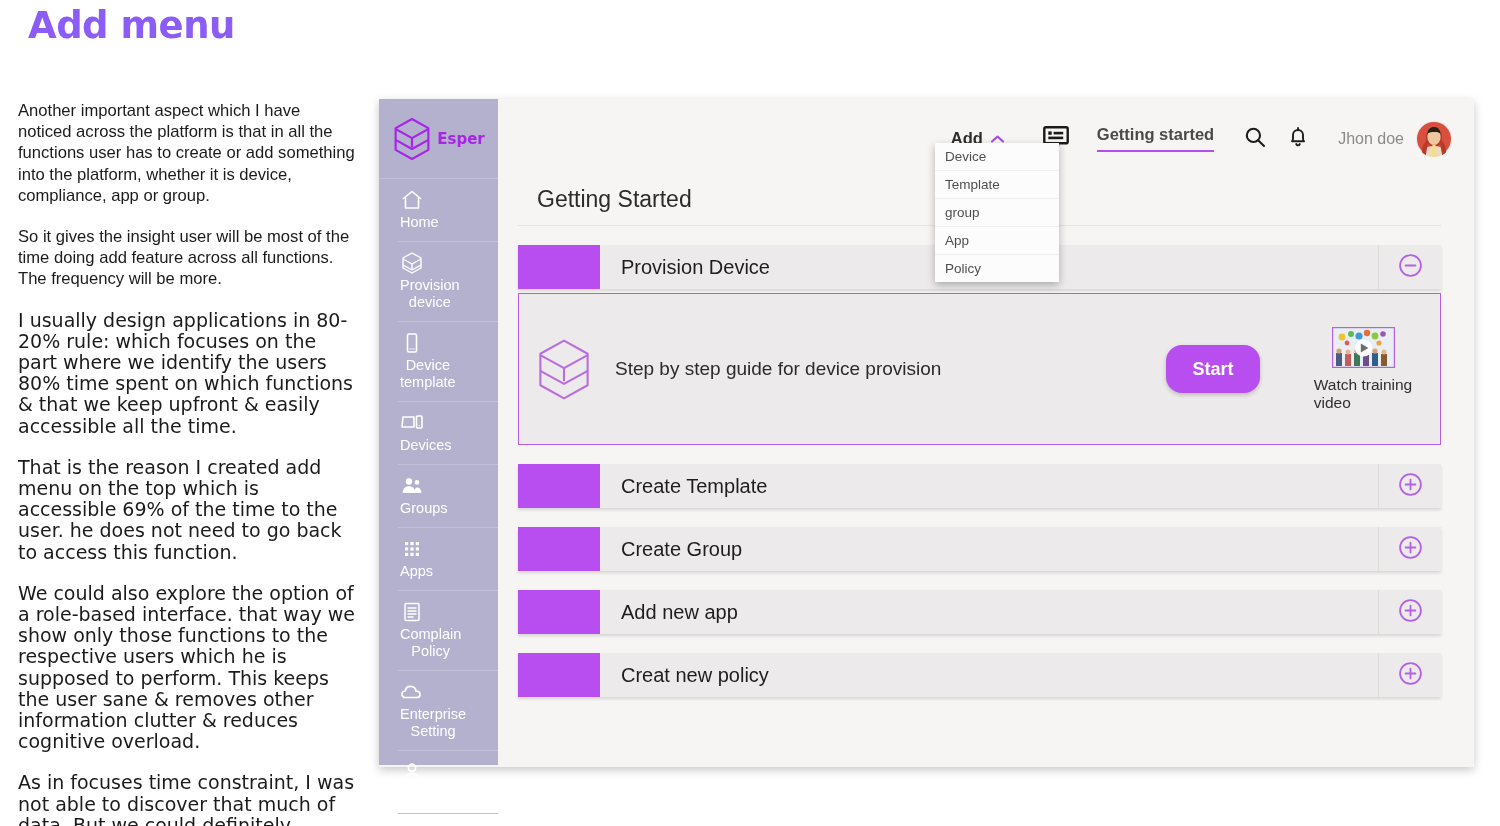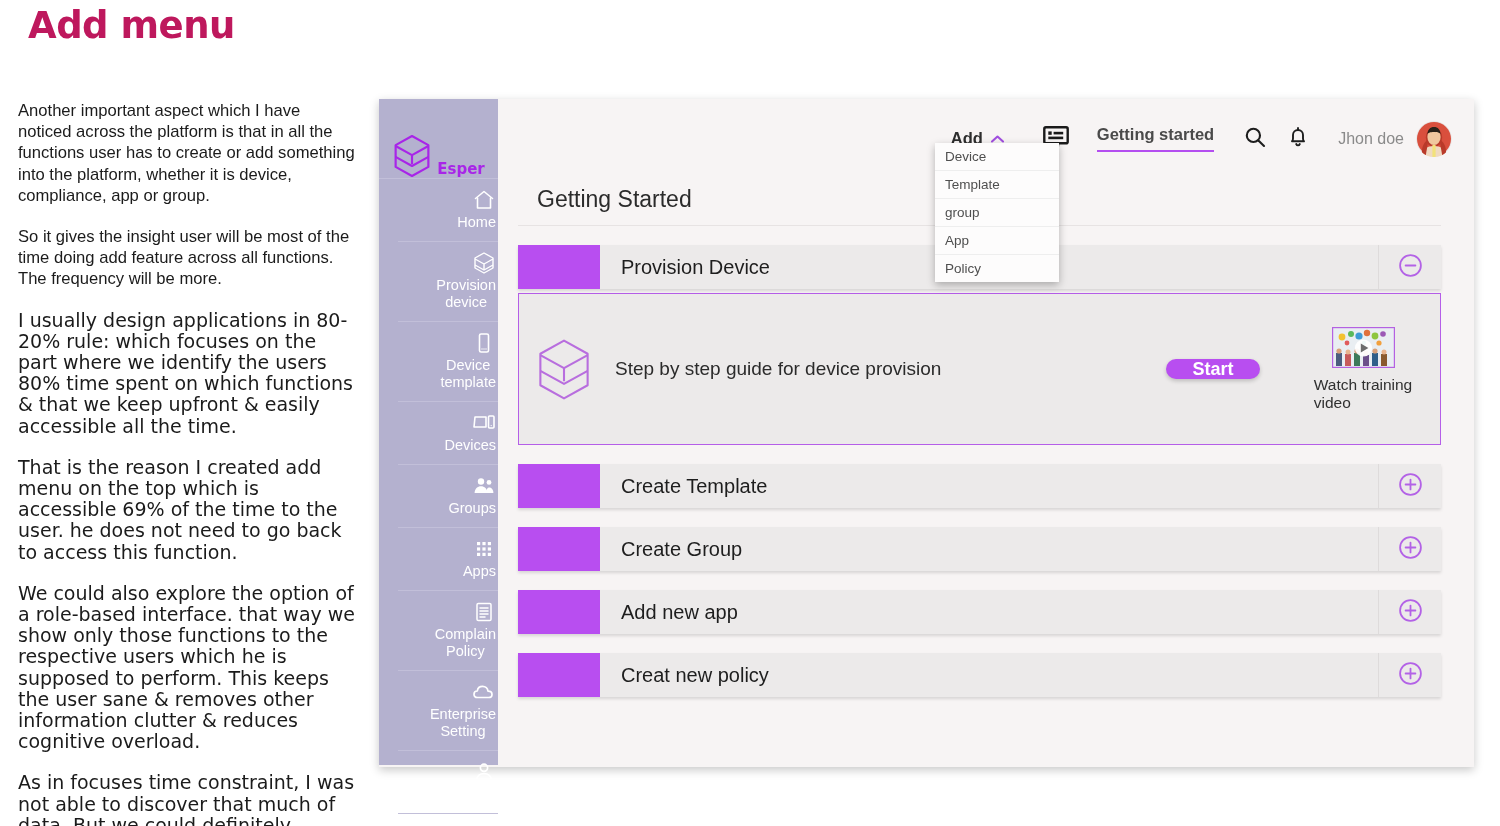--- a/index.html
+++ b/index.html
@@ -14,21 +14,21 @@
     -webkit-font-smoothing: antialiased;
   }
 
   
   #slide-title {
     position: absolute;
     left: 28px; top: 4px;
     font-family: "DejaVu Sans", sans-serif;
     font-size: 37px;
     font-weight: bold;
-    color: #be185d;
+    color: #8b5cf6;
     letter-spacing: -0.5px;
   }
   #notes-column {
     position: absolute;
     left: 18px; top: 100px;
     width: 340px;
   }
   .note-para {
     font-family: "Liberation Sans", sans-serif;
     font-size: 16.6px;
@@ -54,37 +54,37 @@
   
   #sidebar {
     position: absolute;
     left: 0; top: 0;
     width: 119px; height: 666px;
     background: #b4b1cf;
   }
   #sidebar-logo {
     height: 79px;
     display: flex;
-    align-items: flex-end;
+    align-items: center;
     justify-content: center;
     gap: 5px;
     border-bottom: 1px solid #c2bfd9;
   }
   #sidebar-logo .logo-mark { width: 40px; height: 44px; flex: none; }
   #sidebar-logo .logo-text {
     font-family: "DejaVu Sans", sans-serif;
     font-size: 15px;
     font-weight: bold;
     color: #a825e8;
   }
   .nav-item {
     border-bottom: 1px solid #c2bfd9;
     display: flex;
     flex-direction: column;
-    align-items: flex-end;
+    align-items: flex-start;
     justify-content: center;
     gap: 2px;
     padding: 9px 2px 10px 2px;
     cursor: pointer;
     margin-left: 19px;
   }
   .nav-item .nav-icon {
     width: 24px; height: 24px;
     display: block;
   }
@@ -216,21 +216,21 @@
     box-sizing: border-box;
   }
   #guide-logo { width: 58px; height: 63px; flex: none; margin-right: 22px; }
   #guide-text {
     font-family: "Liberation Sans", sans-serif;
     font-size: 19px;
     color: #2b2b2b;
     flex: 1;
   }
   #start-button {
-    width: 94px; height: 20px;
+    width: 94px; height: 48px;
     border-radius: 16px;
     background: #b84ef0;
     color: #ffffff;
     font-family: "Liberation Sans", sans-serif;
     font-size: 18px;
     font-weight: bold;
     display: flex; align-items: center; justify-content: center;
     border: none;
     box-shadow: 0 2px 4px rgba(0,0,0,0.2);
     cursor: pointer;

